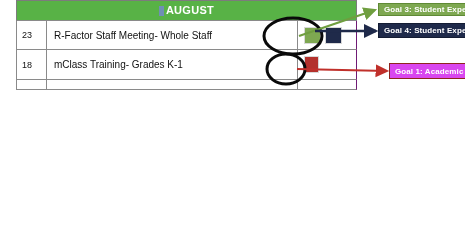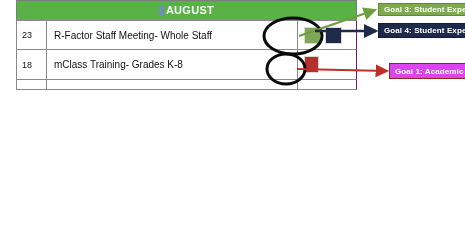--- a/index.html
+++ b/index.html
@@ -182,21 +182,21 @@
       <div class="cell-day">23</div>
       <div class="cell-event">R-Factor Staff Meeting- Whole Staff</div>
       <div class="cell-goals">
         <span class="goal-chip" id="sw-0-0" style="background: rgb(126, 168, 81);"></span>
         <span class="goal-chip" id="sw-0-1" style="background: rgb(31, 42, 74);"></span>
       </div>
     </div>
 
     <div class="row row-2">
       <div class="cell-day">18</div>
-      <div class="cell-event">mClass Training- Grades K-8</div>
+      <div class="cell-event">mClass Training- Grades K-1</div>
       <div class="cell-goals">
         <span class="goal-chip small" id="sw-1-0" style="background: rgb(179, 49, 44);"></span>
       </div>
     </div>
 
     <div class="row row-3">
       <div class="cell-day"></div>
       <div class="cell-event"></div>
       <div class="cell-goals"></div>
     </div>

